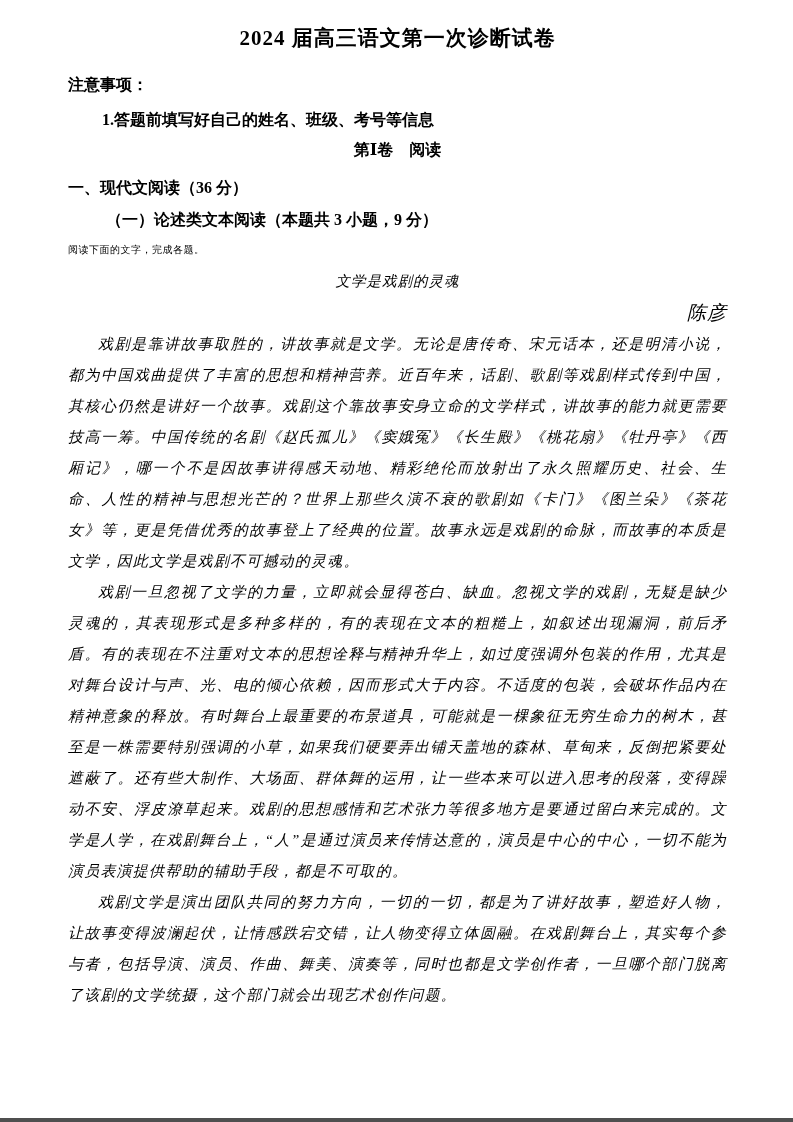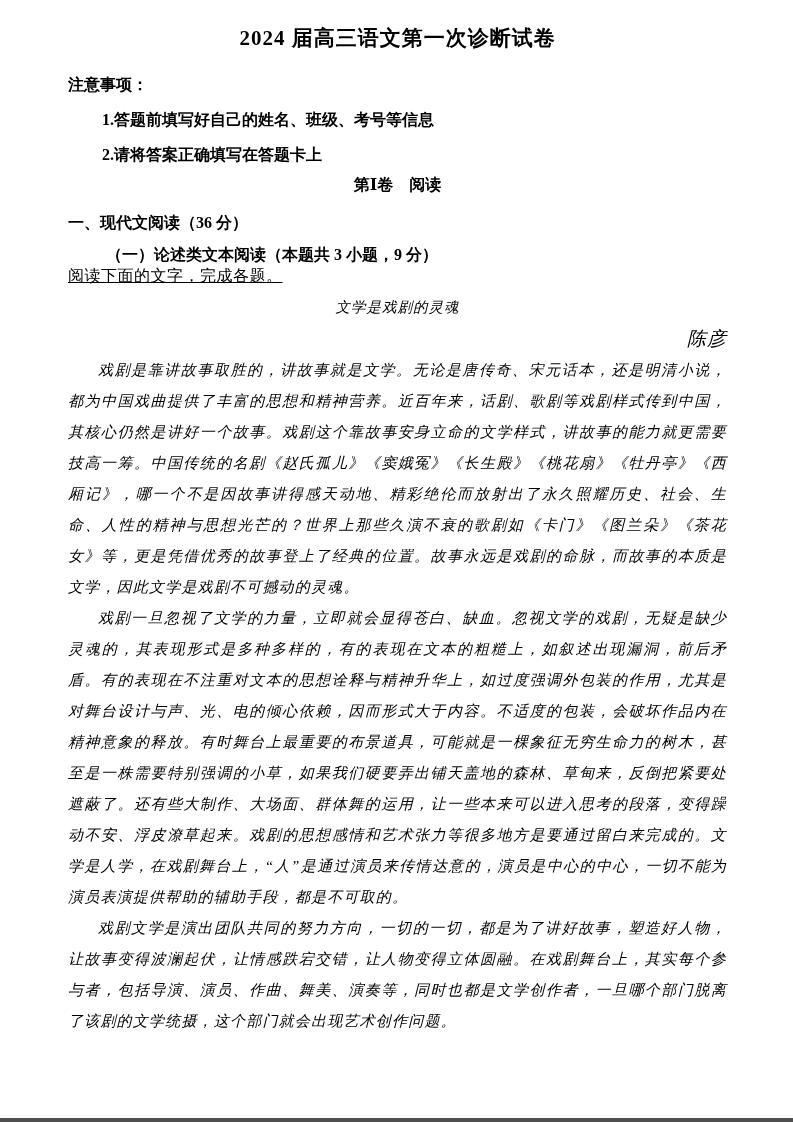--- a/index.html
+++ b/index.html
@@ -55,24 +55,24 @@
     line-height: 22px;
   }
   .subsection-heading {
     margin-top: 10px;
     margin-left: 38px;
     font-size: 16px;
     font-weight: bold;
     line-height: 22px;
   }
   .instruction {
-    font-size: 16px;
+    margin-top: 9px;
+    font-size: 10px;
     line-height: 20px;
     letter-spacing: 0.5px;
-    text-decoration: underline;
   }
   .passage {
     font-style: italic; 
   }
   .passage-title {
     margin-top: 11px;
     text-align: center;
     font-size: 14.5px;
     line-height: 20px;
     letter-spacing: 1px;
@@ -100,21 +100,20 @@
 </head>
 <body>
 
 <div class="page">
 
   <h1 class="doc-title">2024 届高三语文第一次诊断试卷</h1>
 
   <div class="notice">
     <div class="notice-heading">注意事项：</div>
     <div class="notice-item">1.答题前填写好自己的姓名、班级、考号等信息</div>
-    <div class="notice-item">2.请将答案正确填写在答题卡上</div>
   </div>
 
   <div class="volume-heading">第Ⅰ卷　阅读</div>
 
   <div class="section-heading">一、现代文阅读（36 分）</div>
 
   <div class="subsection-heading">（一）论述类文本阅读（本题共 3 小题，9 分）</div>
 
   <div class="instruction">阅读下面的文字，完成各题。</div>
 

